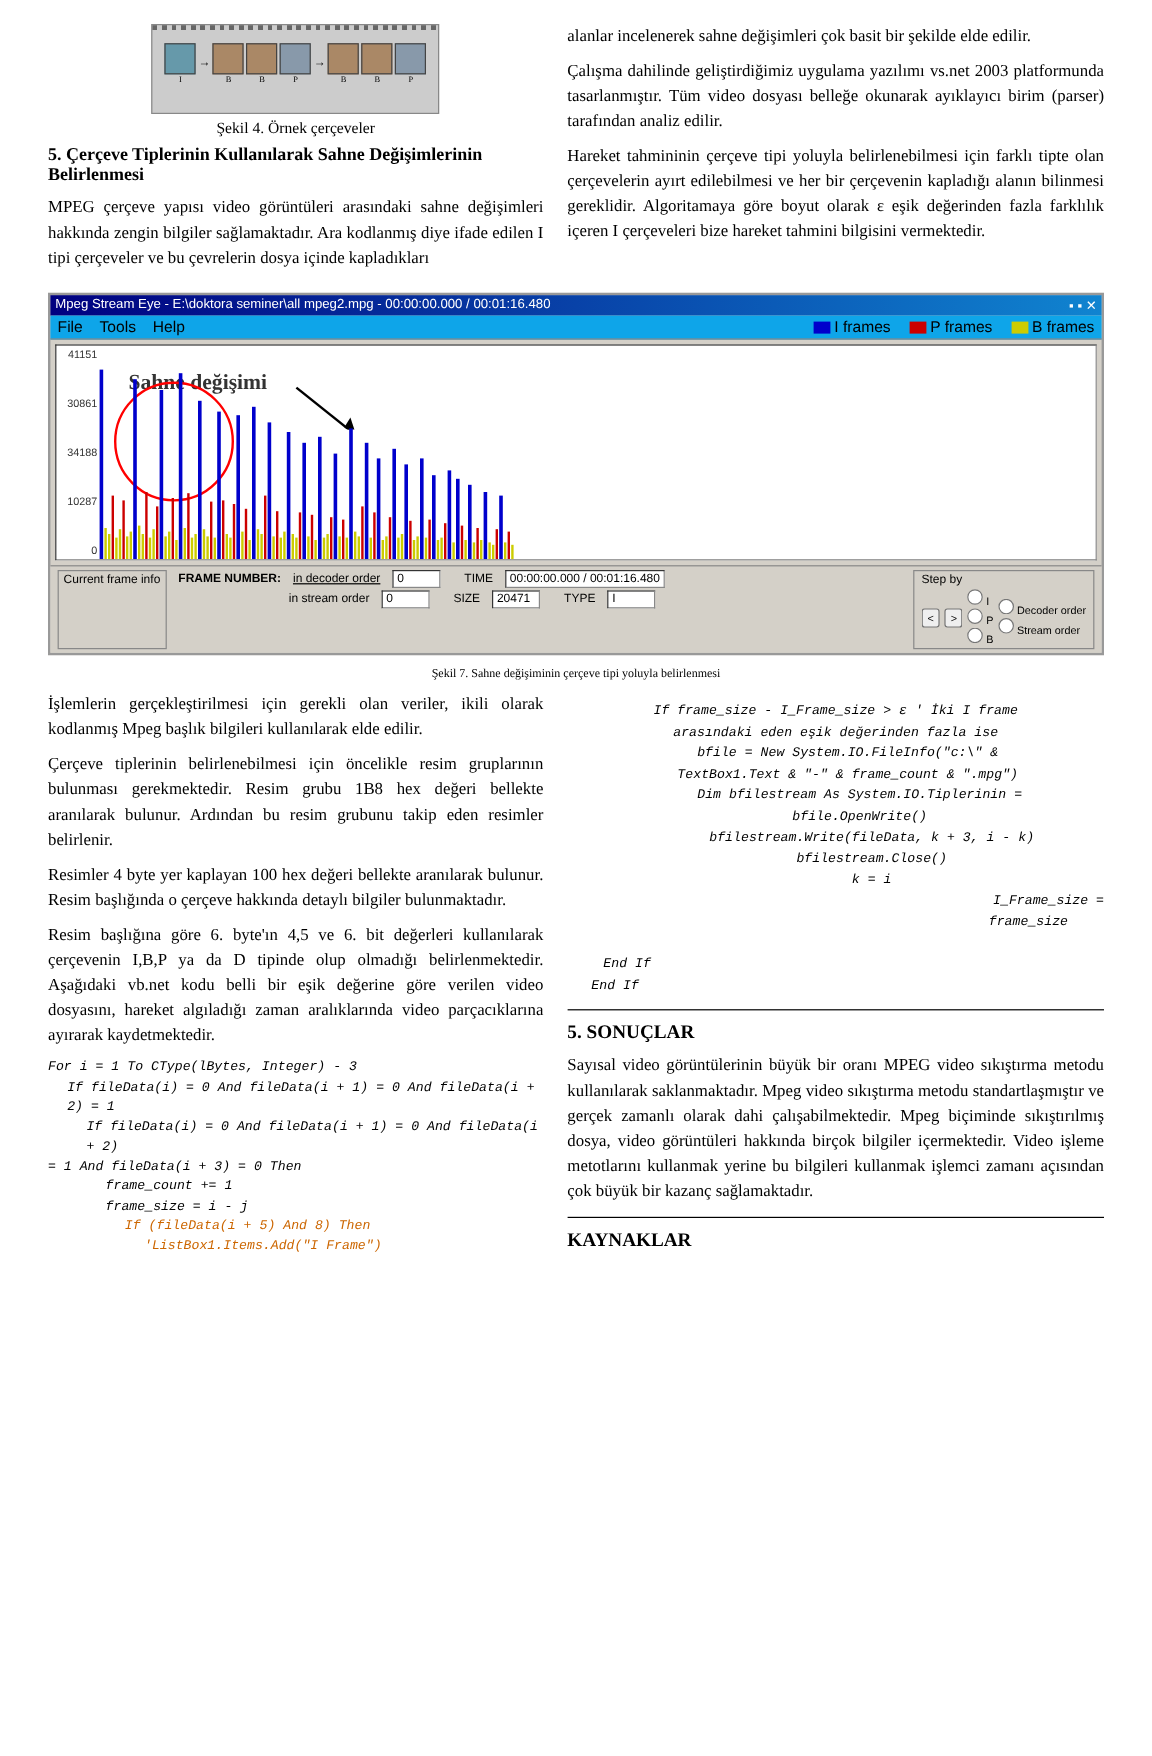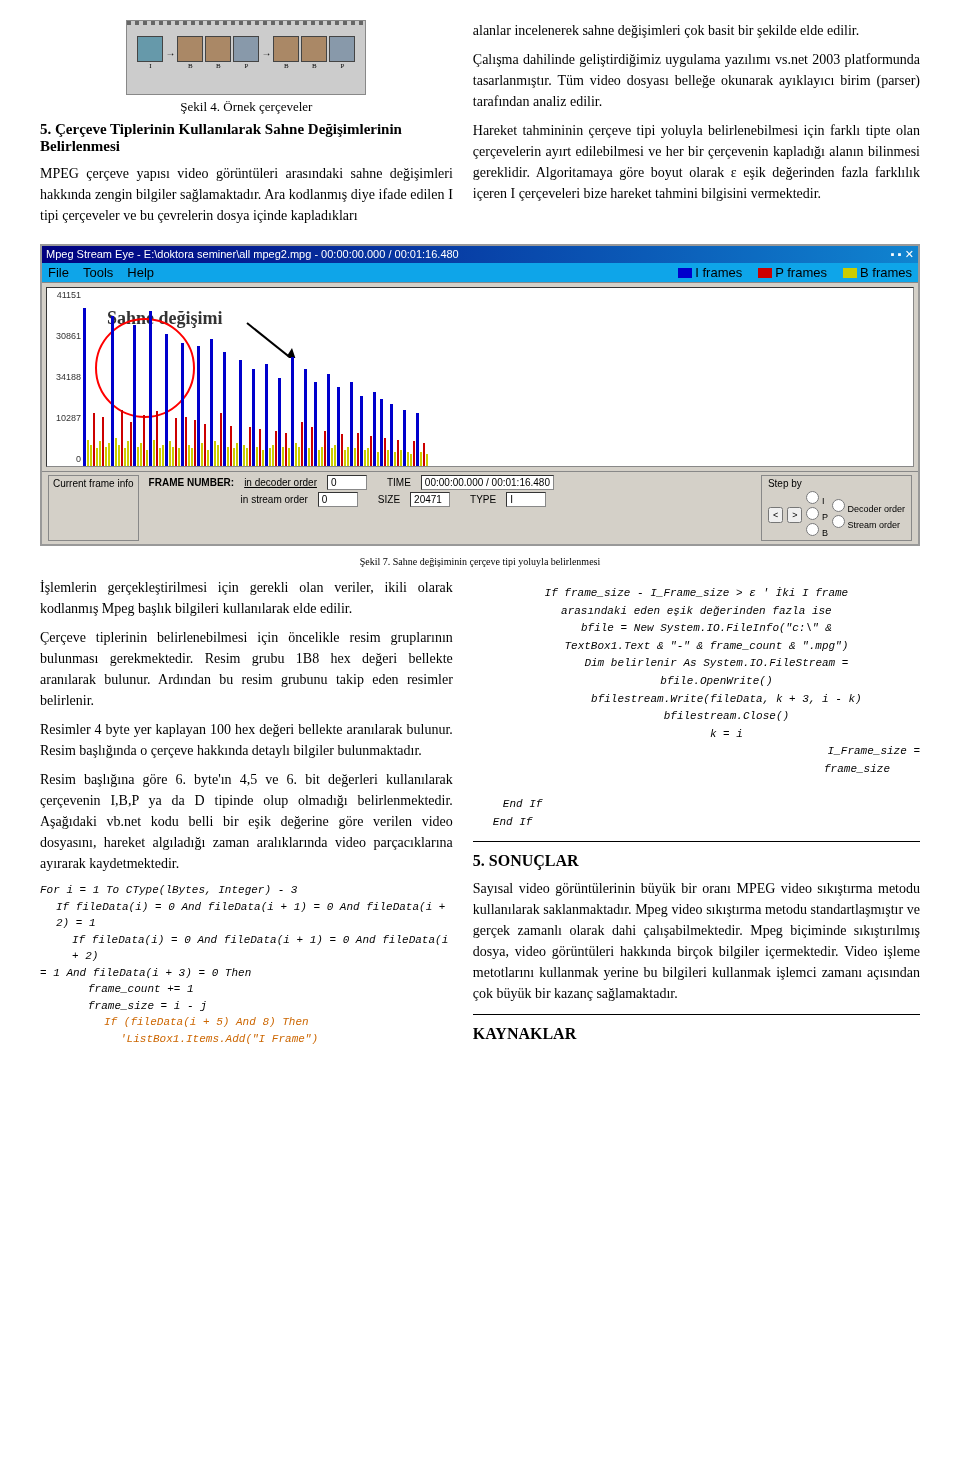--- a/index.html
+++ b/index.html
@@ -468,21 +468,21 @@
     </div>
   </div>
 
   <div class="col-right">
 
     <div class="right-code">
       <div>If frame_size - I_Frame_size &gt; ε ' İki I frame</div>
       <div>arasındaki eden eşik değerinden fazla ise</div>
       <div style="padding-left:20px;">bfile = New System.IO.FileInfo("c:\" &amp;</div>
       <div style="padding-left:20px;">TextBox1.Text &amp; "-" &amp; frame_count &amp; ".mpg")</div>
-      <div style="padding-left:40px;">Dim belirlenir As System.IO.FileStream =</div>
+      <div style="padding-left:40px;">Dim bfilestream As System.IO.Tiplerinin =</div>
       <div style="padding-left:40px;">bfile.OpenWrite()</div>
       <div style="padding-left:60px;">bfilestream.Write(fileData, k + 3, i - k)</div>
       <div style="padding-left:60px;">bfilestream.Close()</div>
       <div style="padding-left:60px;">k = i</div>
       <div style="display:flex;justify-content:space-between;">
         <span></span>
         <span>I_Frame_size =</span>
       </div>
       <div style="display:flex;justify-content:flex-end;">
         <span>frame_size</span>

